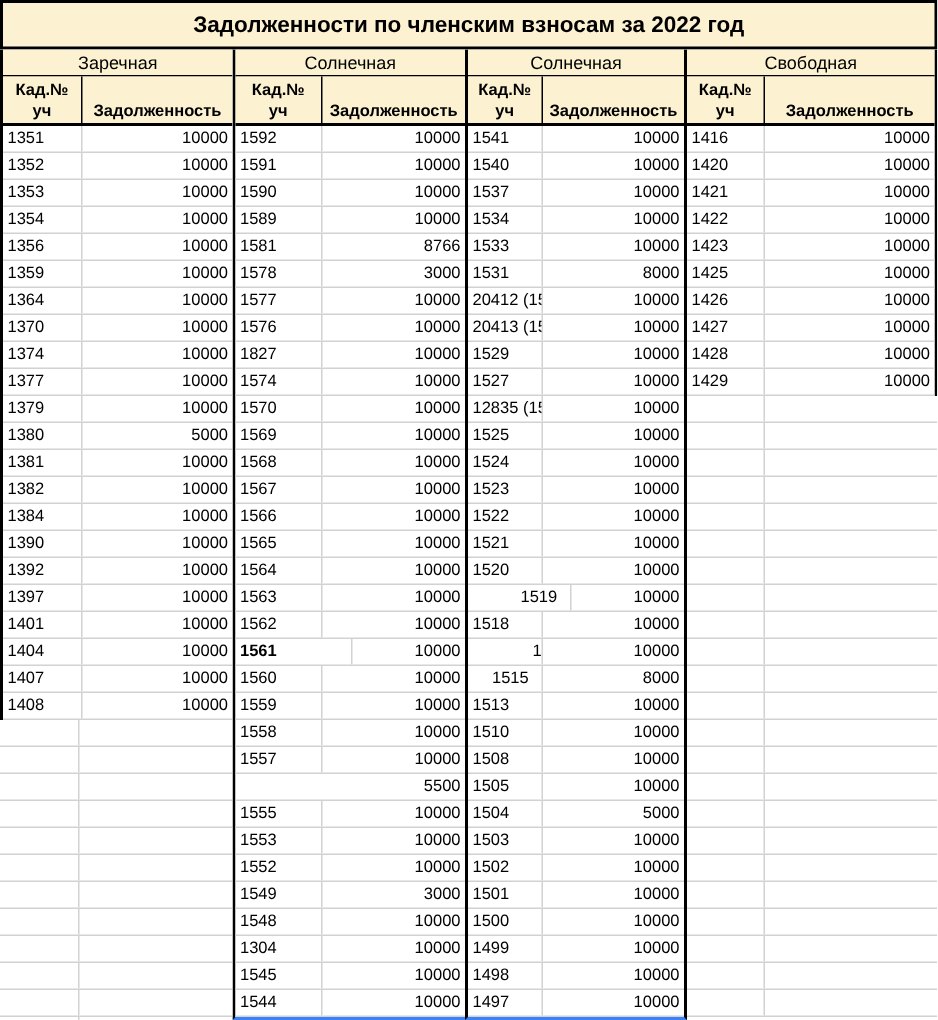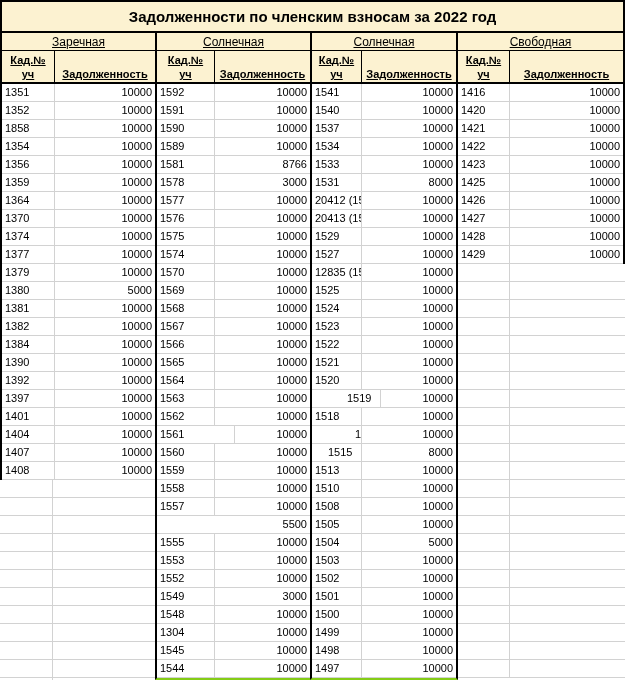--- a/index.html
+++ b/index.html
@@ -9,21 +9,21 @@
   }
   
   #title-box{
     position:absolute;left:0;top:0;width:625px;height:33px;box-sizing:border-box;
     border:2px solid #000;background:#FCF2D1;
     display:flex;align-items:center;justify-content:center;
     font-size:15px;font-weight:bold;
   }
   
   .group{position:absolute;top:33px;height:647px;overflow:hidden;}
-  .ghead-block{box-sizing:border-box;background:#e5e5e5;text-decoration:underline;}
+  .ghead-block{box-sizing:border-box;background:#e5e5e5;}
   .gname{
     height:18px;box-sizing:border-box;border-bottom:1px solid #000;
     display:flex;align-items:center;justify-content:center;
     font-size:12px;line-height:16px;background:#FCF2D1;
   }
   .gcols{
     height:33px;box-sizing:border-box;border-bottom:2px solid #000;
     display:flex;background:#FCF2D1;
   }
   .gcol{box-sizing:border-box;font-size:11px;font-weight:bold;overflow:hidden;}
@@ -45,21 +45,21 @@
   .gfiller .row{background:transparent;}
   .cell{
     box-sizing:border-box;font-size:11px;line-height:17px;
     overflow:hidden;white-space:nowrap;
   }
   .cell.kad{border-right:1px solid #D2D2D2;padding-left:3px;text-align:left;}
   .cell.debt{flex:1;padding-right:3px;text-align:right;}
   
   .bl{border-left:2px solid #000;}
   .br{border-right:2px solid #000;}
-  .bb{border-bottom:2px solid #84cc16;}
+  .bb{border-bottom:2px solid #3b82f6;}
 </style>
 </head>
 <body>
 
 <div id="sheet">
 
   <div id="title-box">
     <span>Задолженности по членским взносам за 2022 год</span>
   </div>
 
@@ -77,21 +77,21 @@
     <div class="gdata bl">
         <div class="row">
           <div class="cell kad" style="width: 53px;">1351</div>
           <div class="cell debt">10000</div>
         </div>
         <div class="row">
           <div class="cell kad" style="width: 53px;">1352</div>
           <div class="cell debt">10000</div>
         </div>
         <div class="row">
-          <div class="cell kad" style="width: 53px;">1858</div>
+          <div class="cell kad" style="width: 53px;">1353</div>
           <div class="cell debt">10000</div>
         </div>
         <div class="row">
           <div class="cell kad" style="width: 53px;">1354</div>
           <div class="cell debt">10000</div>
         </div>
         <div class="row">
           <div class="cell kad" style="width: 53px;">1356</div>
           <div class="cell debt">10000</div>
         </div>
@@ -254,21 +254,21 @@
         </div>
         <div class="row">
           <div class="cell kad" style="width: 58px;">1577</div>
           <div class="cell debt">10000</div>
         </div>
         <div class="row">
           <div class="cell kad" style="width: 58px;">1576</div>
           <div class="cell debt">10000</div>
         </div>
         <div class="row">
-          <div class="cell kad" style="width: 58px;">1575</div>
+          <div class="cell kad" style="width: 58px;">1827</div>
           <div class="cell debt">10000</div>
         </div>
         <div class="row">
           <div class="cell kad" style="width: 58px;">1574</div>
           <div class="cell debt">10000</div>
         </div>
         <div class="row">
           <div class="cell kad" style="width: 58px;">1570</div>
           <div class="cell debt">10000</div>
         </div>
@@ -298,21 +298,21 @@
         </div>
         <div class="row">
           <div class="cell kad" style="width: 58px;">1563</div>
           <div class="cell debt">10000</div>
         </div>
         <div class="row">
           <div class="cell kad" style="width: 58px;">1562</div>
           <div class="cell debt">10000</div>
         </div>
         <div class="row">
-          <div class="cell kad" style="width: 78px;">1561</div>
+          <div class="cell kad" style="width: 78px; font-weight: bold;">1561</div>
           <div class="cell debt">10000</div>
         </div>
         <div class="row">
           <div class="cell kad" style="width: 58px;">1560</div>
           <div class="cell debt">10000</div>
         </div>
         <div class="row">
           <div class="cell kad" style="width: 58px;">1559</div>
           <div class="cell debt">10000</div>
         </div>

